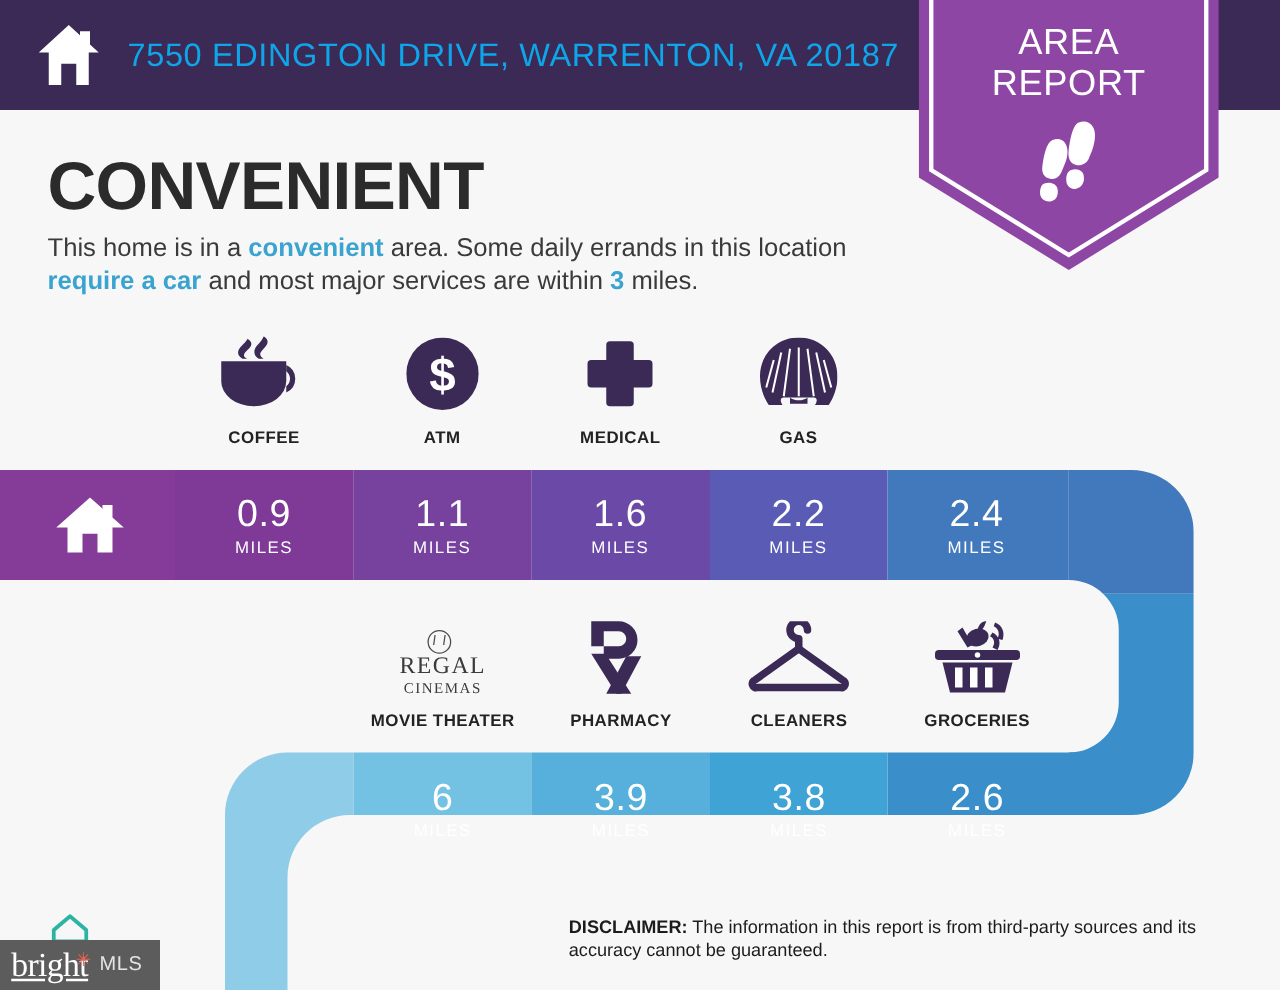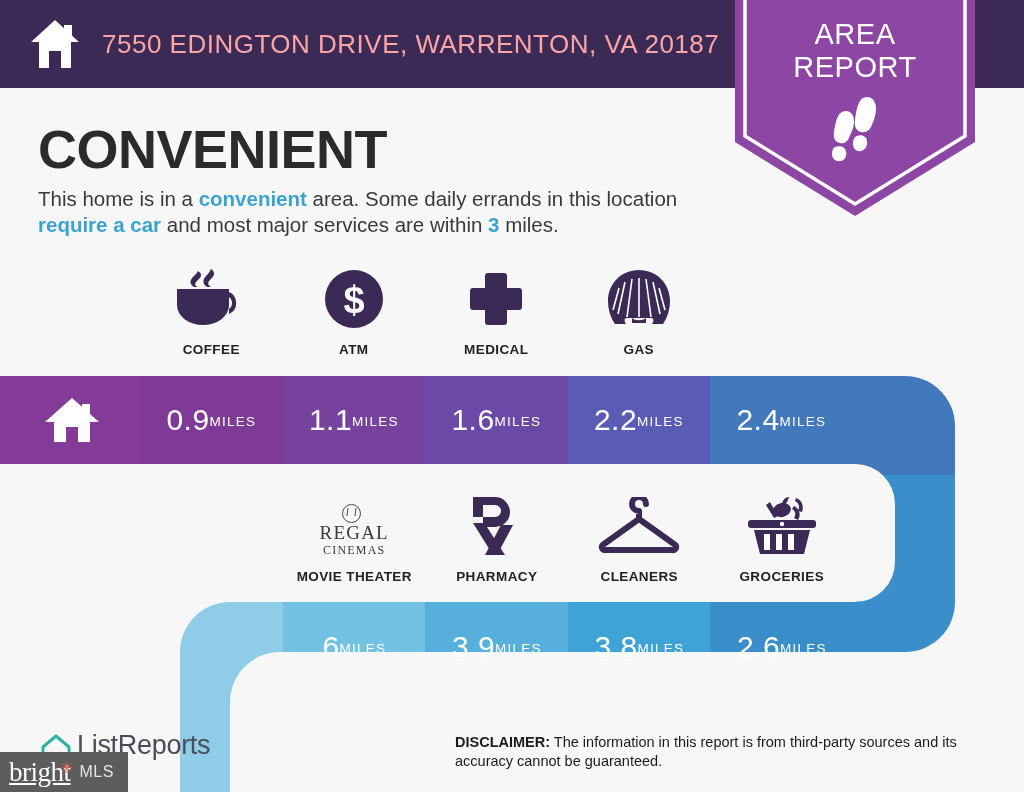--- a/index.html
+++ b/index.html
@@ -29,21 +29,21 @@
     align-items: center;
     z-index: 5;
   }
   .header-home-icon {
     margin-left: 30px;
     width: 50px; height: 52px;
     display: block;
   }
   .header-address {
     margin-left: 22px;
-    color: #fca5a5;
+    color: #0ea5e9;
     font-size: 26px;
     letter-spacing: 0.5px;
     font-weight: 400;
     white-space: nowrap;
   }
 
   
   .pennant {
     position: absolute;
     left: 735px; top: -6px;
@@ -160,21 +160,21 @@
     display: flex;
     z-index: 2;
     pointer-events: none;
   }
   .dist-row-1 { left: 140px; top: 376px; }
   .dist-row-2 { left: 283px; top: 603px; }
   .dist-cell {
     width: 142.5px;
     height: 88px;
     display: flex;
-    flex-direction: row;
+    flex-direction: column;
     align-items: center;
     justify-content: center;
     color: #ffffff;
   }
   .dist-value {
     font-size: 30px;
     line-height: 32px;
     font-weight: 400;
     letter-spacing: 0.5px;
   }
@@ -474,21 +474,20 @@
     <div class="dist-cell">
       <div class="dist-value">2.6</div>
       <div class="dist-unit">MILES</div>
     </div>
   </div>
 
   <div class="listreports">
     <svg width="32" height="26" viewBox="0 0 32 26">
       <path fill="none" stroke="#2bb3a3" stroke-width="3" stroke-linejoin="round" d="M3 14 L16 3 L29 14 V22 a1 1 0 0 1 -1 1 H4 a1 1 0 0 1 -1 -1 Z"></path>
     </svg>
-    <div class="lr-word"><span>List</span><span>Reports</span></div>
   </div>
 
   <div class="disclaimer">
     <b>DISCLAIMER:</b><span> The information in this report is from third-party sources and its accuracy cannot be guaranteed.</span>
   </div>
 
   <div class="watermark">
     <div class="wm-bright"><span>bright</span><span class="wm-star">✳</span></div>
     <div class="wm-mls">MLS</div>
   </div>

